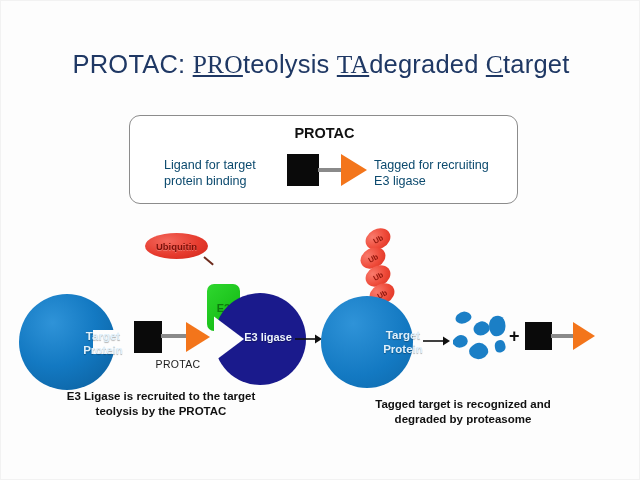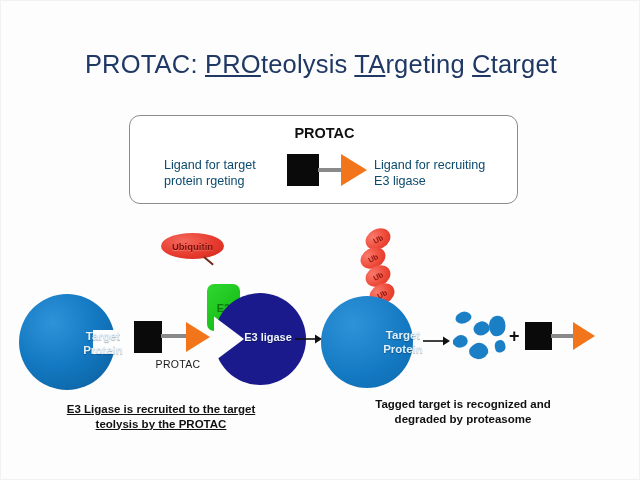--- a/index.html
+++ b/index.html
@@ -19,21 +19,21 @@
 
   
   #title{
     position:absolute;left:0;top:49px;width:640px;
     text-align:center;
     font-size:25.5px;
     color:#1f3864;
     letter-spacing:.2px;
     white-space:nowrap;
   }
-  #title .u{ text-decoration:underline; text-underline-offset:2px;}
+  #title .u{ text-decoration:underline; text-underline-offset:2px;font-family:Liberation Serif, serif;}
 
   
   #protac-box{
     position:absolute;left:128px;top:114px;width:389px;height:89px;
     border:1.3px solid #8c8c8c;
     border-radius:11px;
     background:#ffffff;
     box-sizing:border-box;
   }
   #protac-box-title{
@@ -49,21 +49,21 @@
   
   #mol-box{position:absolute;left:157px;top:36px;width:82px;height:36px;}
 
   
   .blk{position:absolute;background:#0a0a0a;}
   .lnk{position:absolute;background:#8a8a8a;}
   .tri{position:absolute;width:0;height:0;}
 
   
   #ubiquitin{
-    position:absolute;left:160px;top:232px;width:63px;height:26px;
+    position:absolute;left:144px;top:232px;width:63px;height:26px;
     background:radial-gradient(ellipse at 35% 30%, #f4685c 0%, #e63b2e 55%, #cf2418 100%);
     border-radius:50%;
     display:flex;align-items:center;justify-content:center;
     font-size:9.5px;font-weight:bold;color:#7d0f08;
     text-shadow:0 1px 0 rgba(255,255,255,.25);
   }
   #ub-stem{
     position:absolute;left:203px;top:255px;width:12px;height:2px;
     background:#6d2b1c;transform:rotate(40deg);transform-origin:left center;
   }
@@ -116,48 +116,48 @@
   #protac-small{
     position:absolute;left:142px;top:357px;width:70px;text-align:center;
     font-size:10.5px;color:#1c1c1c;letter-spacing:.3px;
   }
 
   
   .caption{
     position:absolute;font-size:11.5px;font-weight:bold;color:#111;
     text-align:center;line-height:14.5px;
   }
-  #cap-1{left:24px;top:401px;width:272px;text-decoration:underline;}
+  #cap-1{left:24px;top:388px;width:272px;}
   #cap-2{left:326px;top:396px;width:272px;}
 
   
   #plus{
     position:absolute;left:508px;top:325px;
     font-size:18px;font-weight:bold;color:#111;
   }
 </style>
 </head>
 <body>
 
 <div id="slide">
 
   <div id="title">
-    <span>PROTAC: </span><span class="u">PRO</span><span>teolysis </span><span class="u">TA</span><span>rgeting </span><span class="u">C</span><span>target</span>
+    <span>PROTAC: </span><span class="u">PRO</span><span>teolysis </span><span class="u">TA</span><span>degraded </span><span class="u">C</span><span>target</span>
   </div>
 
   <div id="protac-box">
     <div id="protac-box-title">PROTAC</div>
 
     <div class="box-cap" id="cap-left">
       <div>Ligand for target</div>
-      <div>protein rgeting</div>
+      <div>protein binding</div>
     </div>
 
     <div class="box-cap" id="cap-right">
-      <div>Ligand for recruiting</div>
+      <div>Tagged for recruiting</div>
       <div>E3 ligase</div>
     </div>
 
     <div id="mol-box">
       <div class="blk" style="left:0;top:2px;width:32px;height:32px;"></div>
       <div class="lnk" style="left:31px;top:16px;width:25px;height:4px;"></div>
       <div class="tri" style="left:54px;top:2px;border-top:16px solid transparent;border-bottom:16px solid transparent;border-left:26px solid #f3751b;"></div>
     </div>
   </div>
 

